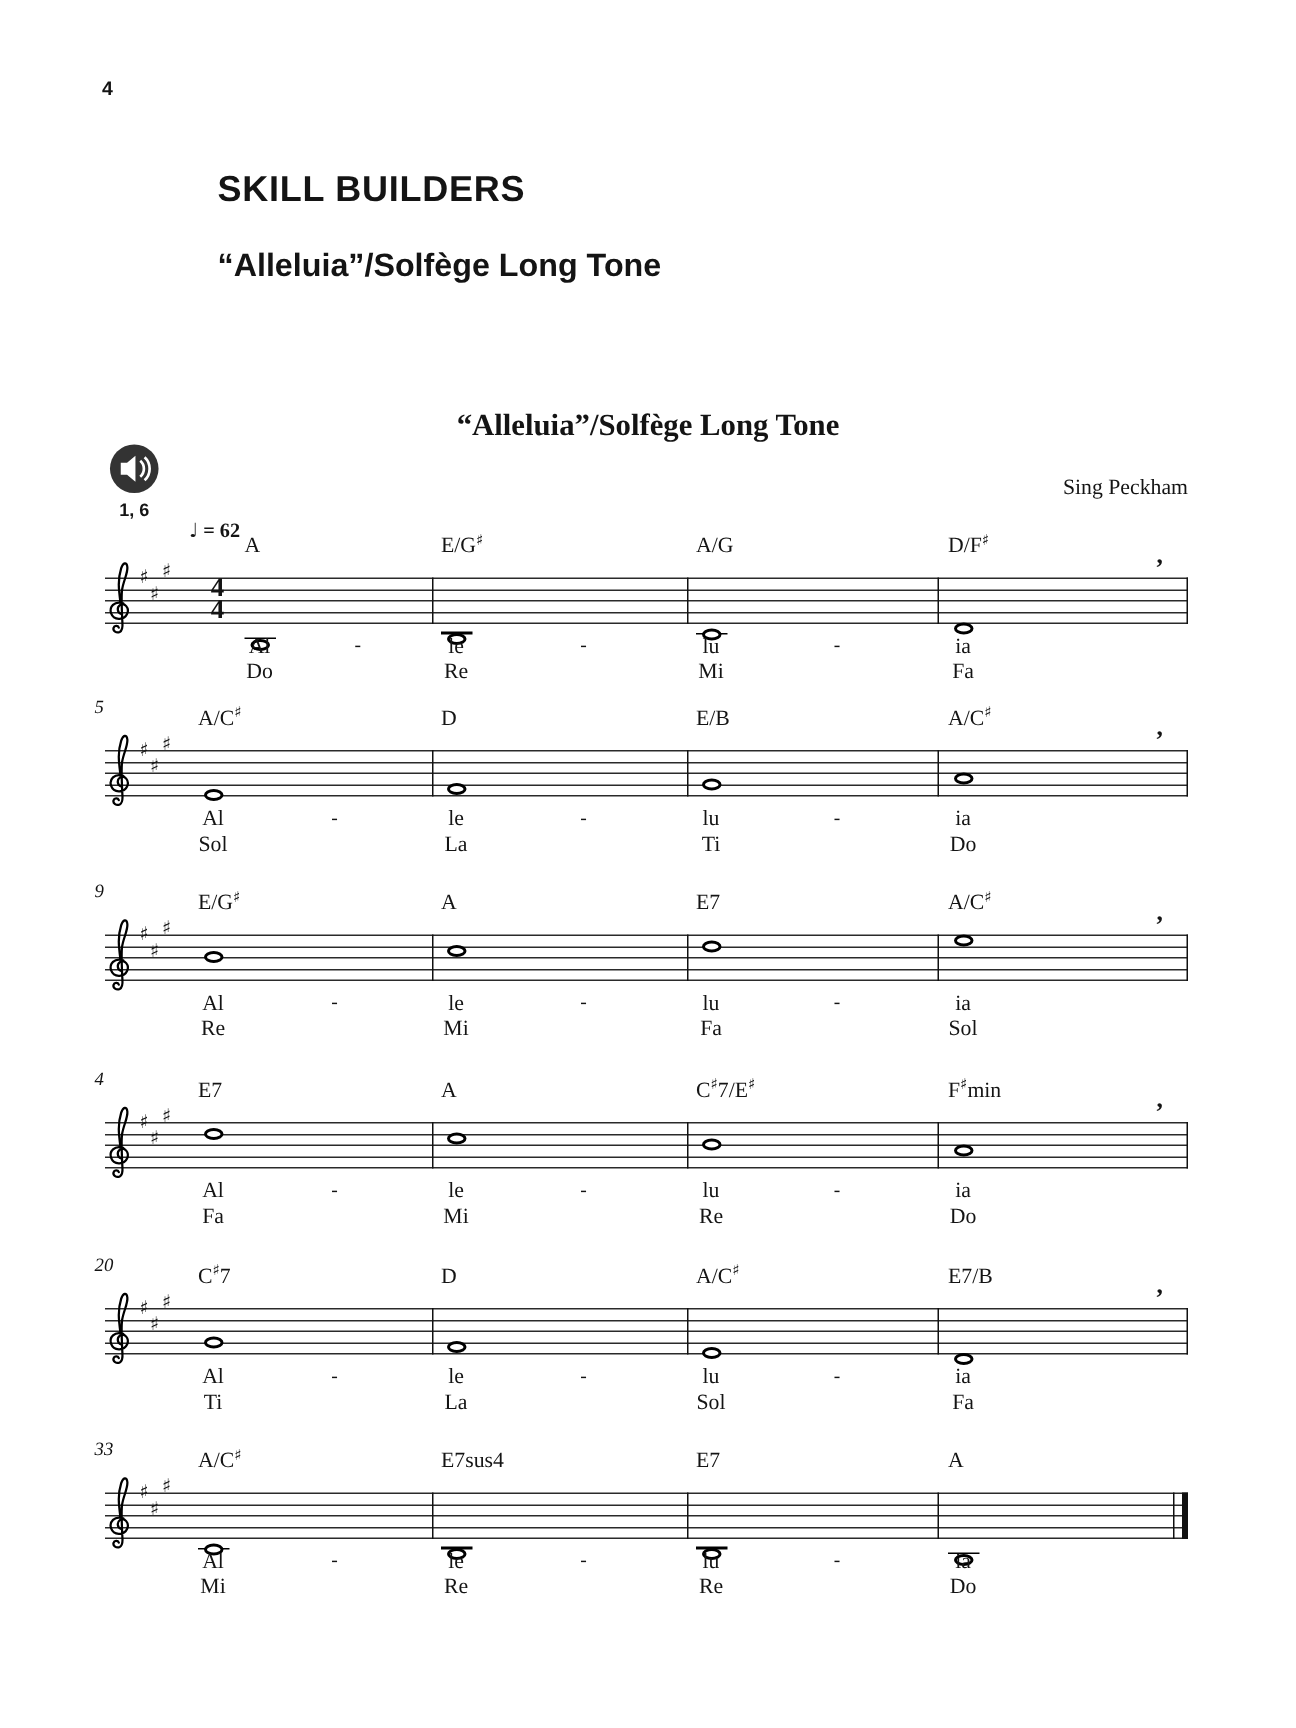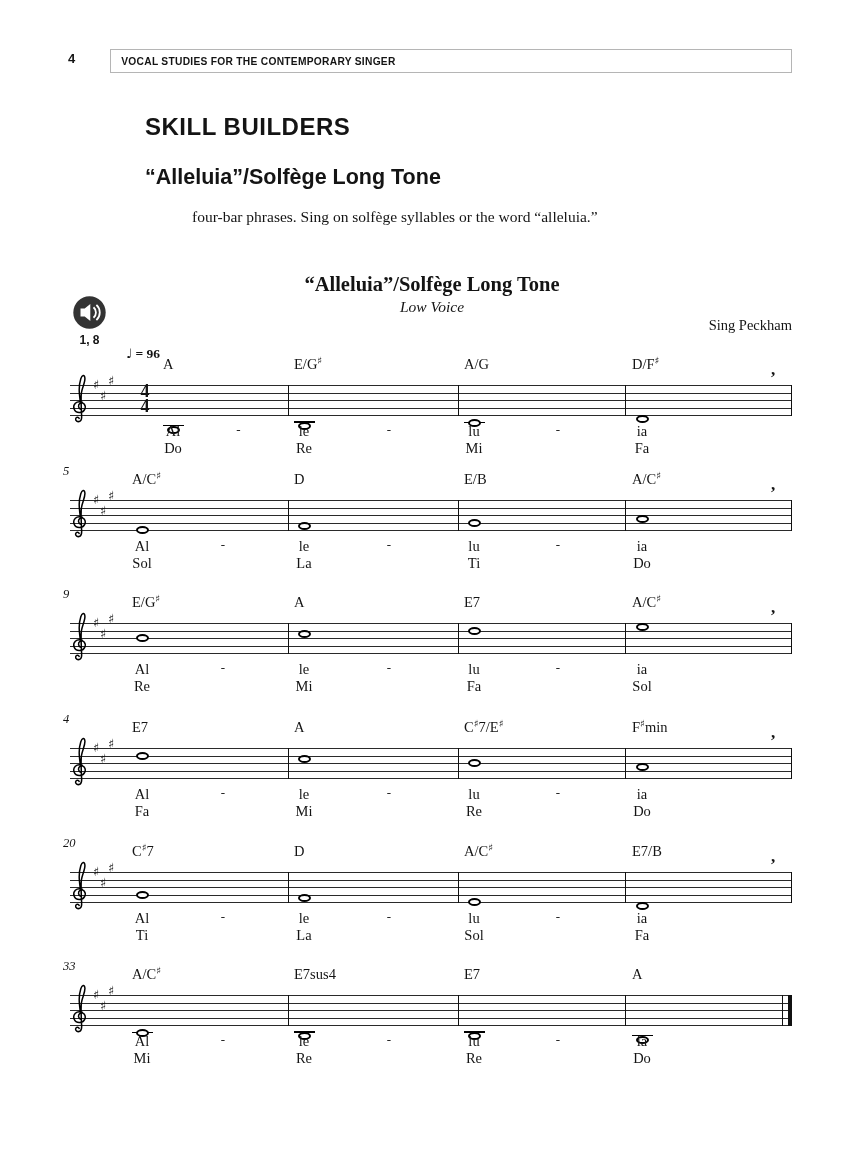--- a/index.html
+++ b/index.html
@@ -48,48 +48,43 @@
   .hyp{position:absolute;top:85px;font-size:13px;transform:translateX(-50%);}
   .mnum{position:absolute;left:-7px;top:12px;font-style:italic;font-size:12.5px;}
   .breath{position:absolute;left:701px;top:23px;font-weight:bold;font-size:17px;}
 </style>
 </head>
 <body>
 
 <div class="page">
 
   <div class="hdr-num">4</div>
-  <div class="hdr-box">
-    <span class="hdr-text">VOCAL STUDIES FOR THE CONTEMPORARY SINGER</span>
-  </div>
 
   <div class="h-section">SKILL BUILDERS</div>
   <div class="h-exercise">“Alleluia”/Solfège Long Tone</div>
 
   <div class="desc">
-    <div>four-bar phrases. Sing on solfège syllables or the word “alleluia.”</div>
   </div>
 
   <div class="s-title">“Alleluia”/Solfège Long Tone</div>
-  <div class="s-sub">Low Voice</div>
   <div class="s-comp">Sing Peckham</div>
 
   <div class="audio">
     <svg width="35" height="35" viewBox="0 0 35 35">
       <circle cx="17.5" cy="17.5" r="16.2" fill="#333333"></circle>
       <path d="M8.5 13.5 h4.2 l5.6 -4.6 v17.2 l-5.6 -4.6 h-4.2 z" fill="#ffffff"></path>
       <path d="M21.5 12.2 a7 7 0 0 1 0 10.6" stroke="#ffffff" stroke-width="1.8" fill="none"></path>
       <path d="M24.4 9.8 a10.5 10.5 0 0 1 0 15.4" stroke="#ffffff" stroke-width="1.8" fill="none"></path>
     </svg>
   </div>
-  <div class="tracks">1, 8</div>
+  <div class="tracks">1, 6</div>
 
   <div class="tempo">
     <span class="qn">♩</span>
-    <span>= 96</span>
+    <span>= 62</span>
   </div>
 
   <div id="systems">
       <div class="system" style="top: 337px;">
         <div class="sl" style="top: 48px;"></div>
         <div class="sl" style="top: 55.5px;"></div>
         <div class="sl" style="top: 63px;"></div>
         <div class="sl" style="top: 70.5px;"></div>
         <div class="sl" style="top: 78px;"></div>
         <div class="clef"><svg width="24" height="56" viewBox="0 0 24 56">

